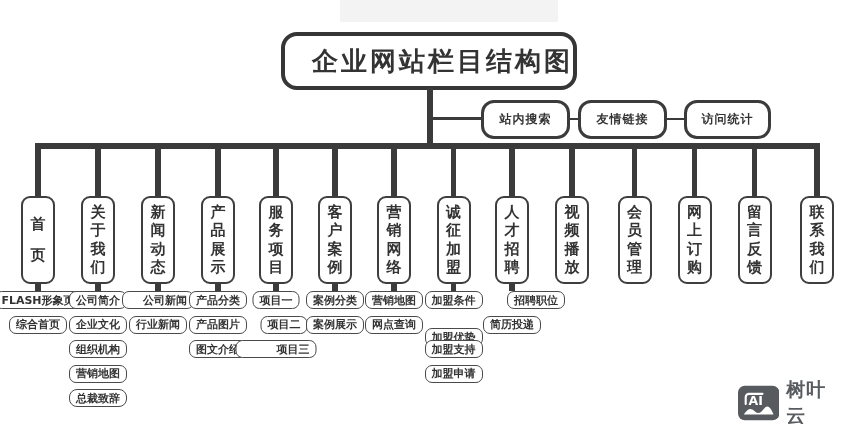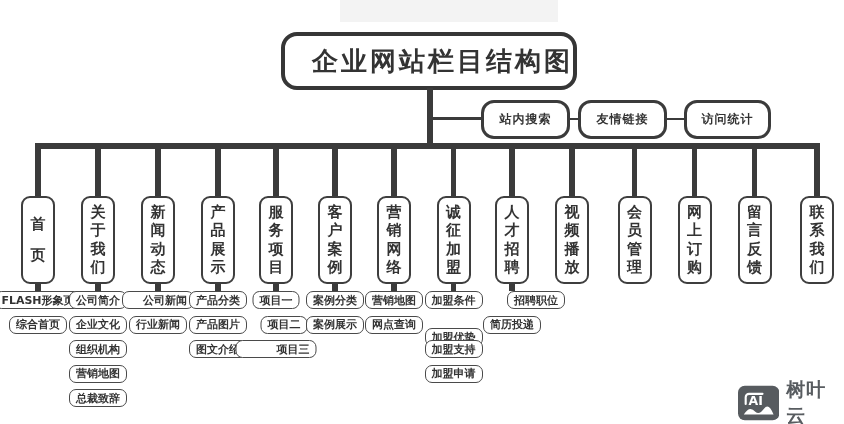--- a/index.html
+++ b/index.html
@@ -63,21 +63,21 @@
         <span>关</span>
         <span>于</span>
         <span>我</span>
         <span>们</span>
       </div>
       <div class="line" style="left: 95.2px; top: 284px; width: 5.5px; height: 7px;"></div>
       <div class="child" style="left: 98px; top: 291px;">公司简介</div>
       <div class="child" style="left: 98px; top: 315.5px;">企业文化</div>
       <div class="child" style="left: 98px; top: 340px;">组织机构</div>
       <div class="child" style="left: 98px; top: 364.5px;">营销地图</div>
-      <div class="child" style="left: 98px; top: 389px;">总裁致辞</div>
+      <div class="child" style="left: 98px; top: 389px; border-radius: 8px;">总裁致辞</div>
       <div class="line" style="left: 155.2px; top: 147px; width: 5.5px; height: 49px;"></div>
       <div class="colbox" style="left: 141px; top: 196px;">
         <span>新</span>
         <span>闻</span>
         <span>动</span>
         <span>态</span>
       </div>
       <div class="line" style="left: 155.2px; top: 284px; width: 5.5px; height: 7px;"></div>
       <div class="child" style="left: 158px; top: 291px; padding-left: 20px;">公司新闻</div>
       <div class="child" style="left: 158px; top: 315.5px;">行业新闻</div>

